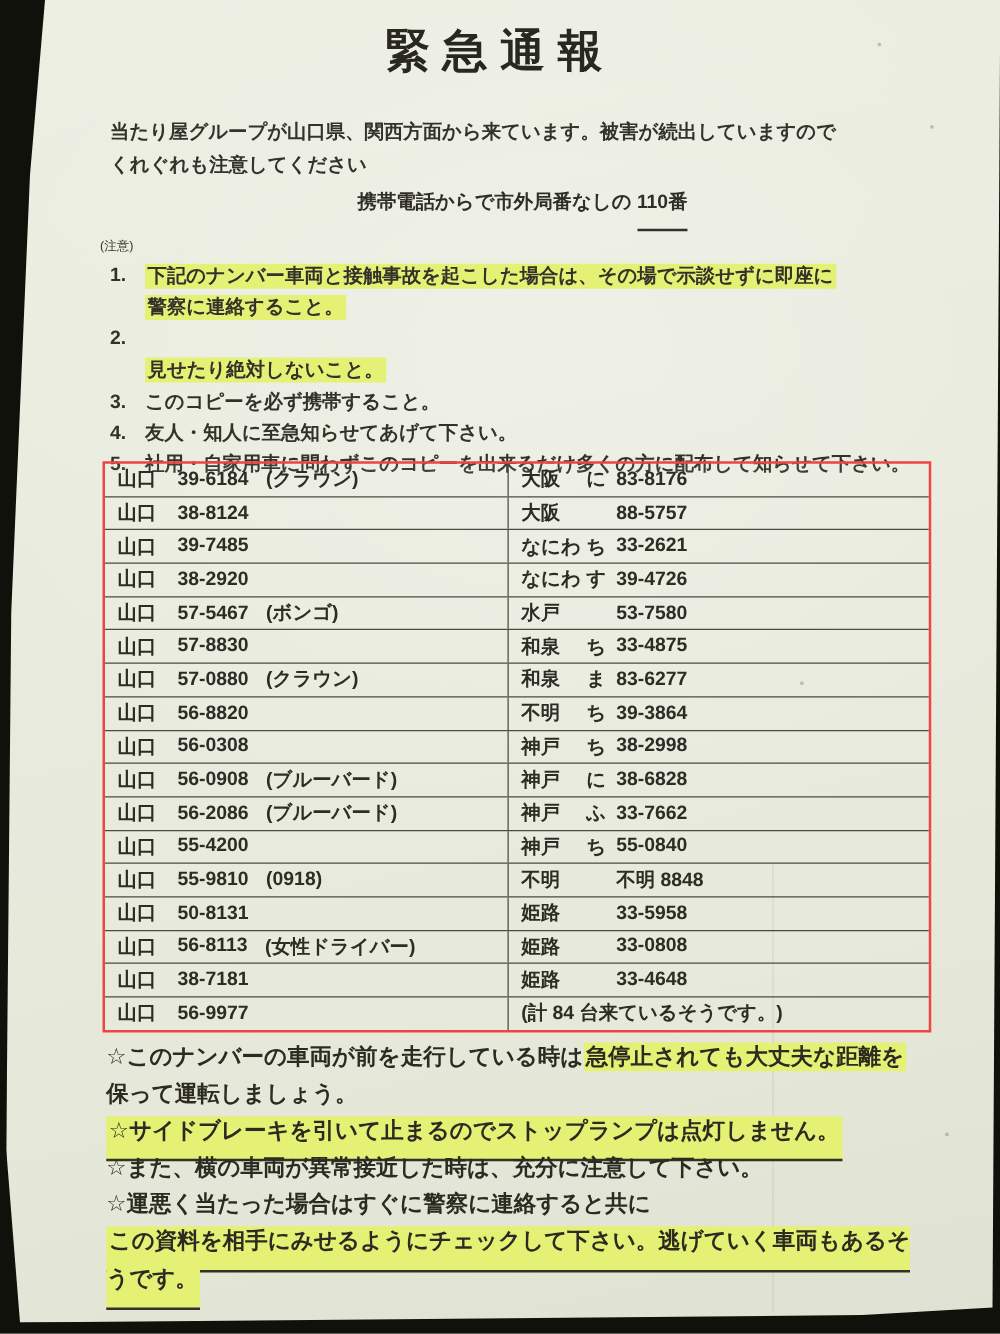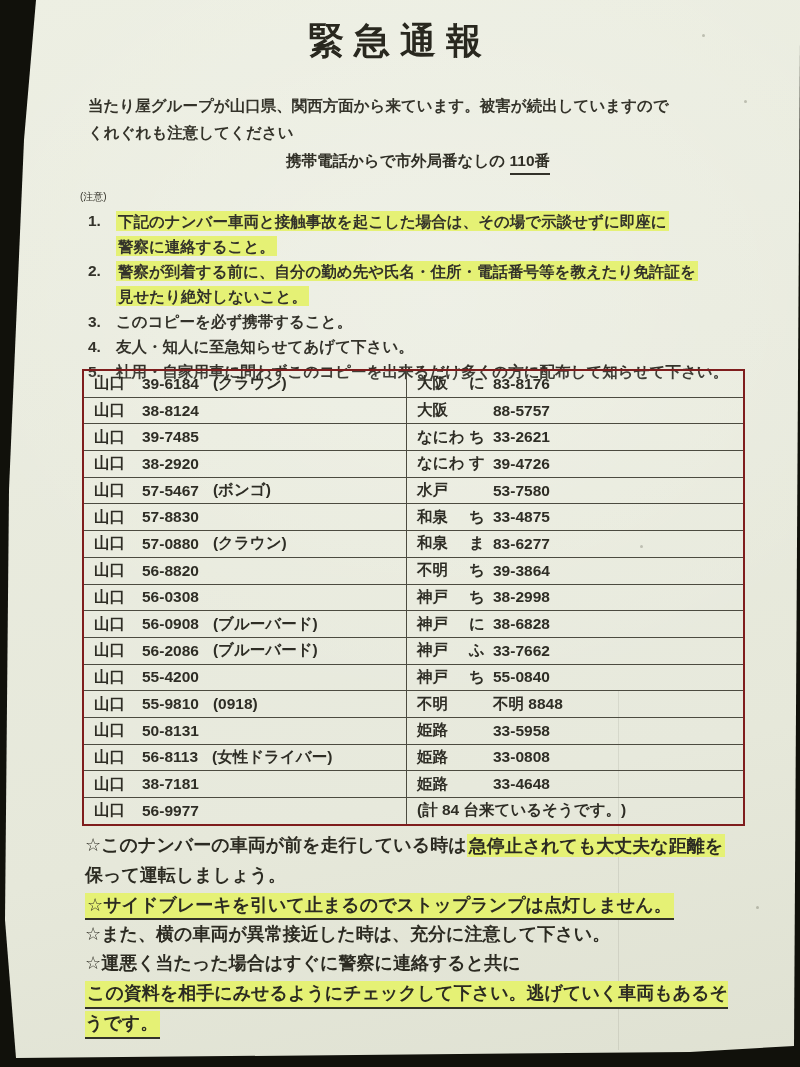--- a/index.html
+++ b/index.html
@@ -29,35 +29,35 @@
   .phone-line{margin:5px 0 0 286px;font-size:15.5px;font-weight:700;color:#302f26;}
   .caution{margin:18px 0 0 80px;font-size:10px;font-weight:400;color:#34332a;}
 
   .notice-list{margin:4px 0 0 88px;width:650px;font-size:15.5px;font-weight:600;line-height:25.2px;color:#33322a;}
   .notice-item{display:flex;}
   .item-num{width:28px;flex:0 0 28px;}
   .item-text{flex:1;}
 
   .plate-table{
     position:absolute;left:82px;top:358px;width:663px;box-sizing:border-box;
-    border:2px solid #7f1d1d;background:rgba(255,255,255,0.06);
+    border:2px solid #ef4444;background:rgba(255,255,255,0.06);
   }
   .trow{display:flex;height:25.7px;border-top:1.6px solid #4c4b40;}
   .trow:first-child{border-top:none;}
   .tcell{display:flex;align-items:center;box-sizing:border-box;font-size:15.5px;font-weight:700;color:#2e2d25;}
   .tcell.left{width:322px;padding-left:10px;}
   .tcell.right{flex:1;border-left:1.8px solid #4c4b40;padding-left:10px;}
   .area-l{width:48px;flex:0 0 48px;}
   .area-r{width:52px;flex:0 0 52px;}
   .kana{width:24px;flex:0 0 24px;}
   .note{margin-left:14px;}
 
   .footer-notes{position:absolute;left:85px;top:820px;width:660px;font-size:18px;font-weight:700;line-height:29.6px;color:#2c2b22;}
   .hl{background:var(--hl,#e5f175);padding:1.5px 2px;}
-  .ul{border-bottom:2.2px solid #33322a;padding-bottom:4px;}
+  .ul{border-bottom:2.2px solid #33322a;padding-bottom:13px;}
 </style>
 </head>
 <body>
 
 <div class="stage" style="--hl: #e5f175; --ink: #2f2e26;">
   <div class="paper"></div>
   <div class="crease"></div>
   <div class="speck" style="left:702px;top:34px;"></div>
   <div class="speck" style="left:744px;top:100px;"></div>
   <div class="speck" style="left:640px;top:545px;"></div>
@@ -77,21 +77,21 @@
 
     <div class="caution">(注意)</div>
 
     <div class="notice-list">
         <div class="notice-item">
           <span class="item-num">1.</span>
           <div class="item-text"><span class="hl ">下記のナンバー車両と接触事故を起こした場合は、その場で示談せずに即座に</span><br><span class="hl ">警察に連絡すること。</span></div>
         </div>
         <div class="notice-item">
           <span class="item-num">2.</span>
-          <div class="item-text"><span class="hl ">警察が到着する前に、自分の勤め先や氏名・住所・電話番号等を教えたり免許証を</span><br><span class="hl ">見せたり絶対しないこと。</span></div>
+          <div class="item-text"><br><span class="hl ">見せたり絶対しないこと。</span></div>
         </div>
         <div class="notice-item">
           <span class="item-num">3.</span>
           <div class="item-text"><span>このコピーを必ず携帯すること。</span></div>
         </div>
         <div class="notice-item">
           <span class="item-num">4.</span>
           <div class="item-text"><span>友人・知人に至急知らせてあげて下さい。</span></div>
         </div>
         <div class="notice-item">

